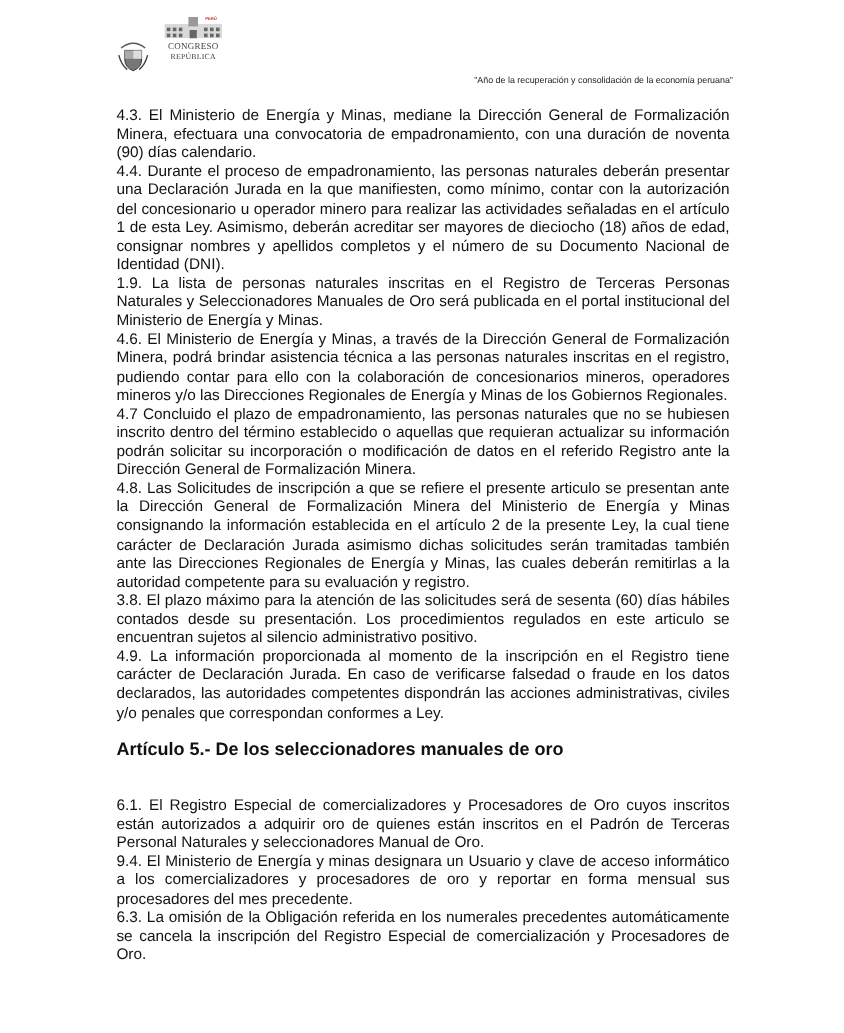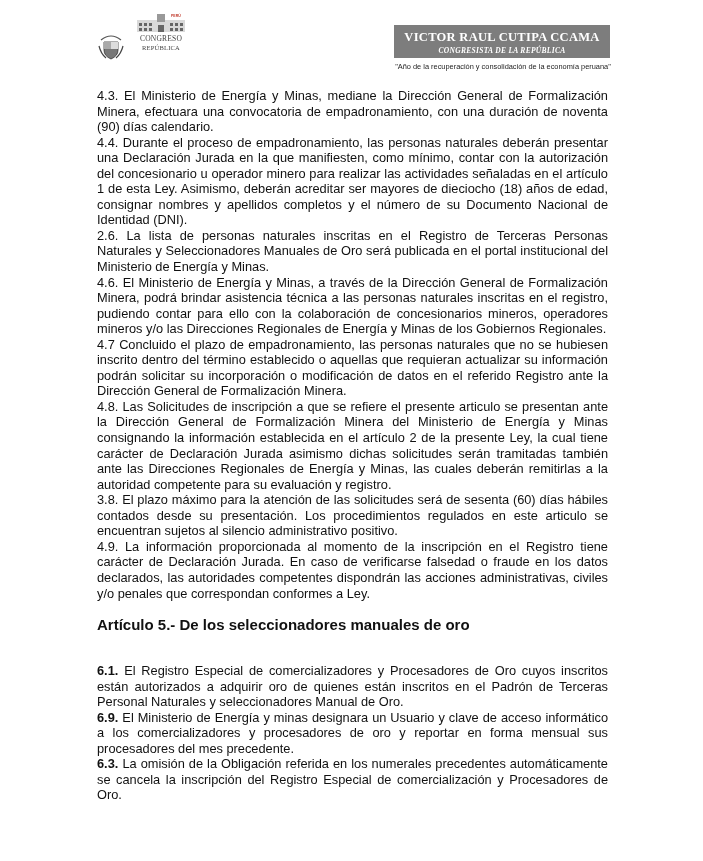--- a/index.html
+++ b/index.html
@@ -12,21 +12,21 @@
   .congreso-logo .l2 { position:absolute; left:0; top:30px; width:52px; text-align:center; font-family:"Liberation Serif", serif; font-size:6.5px; color:#444; letter-spacing:0.2px; }
   .peru-tag { position:absolute; left:36px; top:0px; font-size:3.5px; color:#c0392b; font-weight:bold; }
   .name-box { position:absolute; left:394px; top:25px; width:216px; height:33px; background:#7d7d7d; text-align:center; color:#fff; }
   .name-box .name { font-family:"Liberation Serif", serif; font-weight:bold; font-size:12.5px; margin-top:5px; letter-spacing:0.3px; }
   .name-box .role { font-family:"Liberation Serif", serif; font-style:italic; font-weight:bold; font-size:7.5px; margin-top:1px; letter-spacing:0.3px; }
   .motto { position:absolute; left:383px; top:62px; width:240px; text-align:center; font-size:7.4px; color:#222; }
   .content { position:absolute; left:97px; top:88px; width:511px; font-size:12.8px; line-height:15.55px; text-align:justify; }
   .content p { margin:0; }
   .content .gap { height:15.5px; }
   .content h3 { margin:0; font-size:15px; font-weight:bold; line-height:15.55px; }
-  .content b { font-weight:bold; }
+  .content b { font-weight:normal; }
 </style>
 </head>
 <body>
 
 <div class="header">
   <svg class="escudo" viewBox="0 0 28 30">
     <path d="M4 8 Q14 0 24 8" stroke="#555" stroke-width="1.2" fill="none"></path>
     <path d="M7 10 h14 v8 q0 6 -7 9 q-7 -3 -7 -9 z" fill="#777" stroke="#333" stroke-width="0.8"></path>
     <rect x="7" y="10" width="7" height="7" fill="#aaa"></rect>
     <rect x="14" y="10" width="7" height="7" fill="#ddd"></rect>
@@ -51,39 +51,35 @@
           <rect x="38" y="14" width="3" height="3"></rect>
           <rect x="43" y="14" width="3" height="3"></rect>
         <rect x="21" y="11" width="6" height="7"></rect>
       </g>
     </svg>
     <span class="peru-tag">PERÚ</span>
     <div class="l1">CONGRESO</div>
     <div class="l2">REPÚBLICA</div>
   </div>
 
-  <div class="name-box">
-    <div class="name">VICTOR RAUL CUTIPA CCAMA</div>
-    <div class="role">CONGRESISTA DE LA REPÚBLICA</div>
-  </div>
   <div class="motto">"Año de la recuperación y consolidación de la economía peruana"</div>
 </div>
 
 <div class="content">
   <p>4.3. El Ministerio de Energía y Minas, mediane la Dirección General de Formalización Minera, efectuara una convocatoria de empadronamiento, con una duración de noventa (90) días calendario.</p>
   <p>4.4. Durante el proceso de empadronamiento, las personas naturales deberán presentar una Declaración Jurada en la que manifiesten, como mínimo, contar con la autorización del concesionario u operador minero para realizar las actividades señaladas en el artículo 1 de esta Ley. Asimismo, deberán acreditar ser mayores de dieciocho (18) años de edad, consignar nombres y apellidos completos y el número de su Documento Nacional de Identidad (DNI).</p>
-  <p>2.6. La lista de personas naturales inscritas en el Registro de Terceras Personas Naturales y Seleccionadores Manuales de Oro será publicada en el portal institucional del Ministerio de Energía y Minas.</p>
+  <p>1.9. La lista de personas naturales inscritas en el Registro de Terceras Personas Naturales y Seleccionadores Manuales de Oro será publicada en el portal institucional del Ministerio de Energía y Minas.</p>
   <p>4.6. El Ministerio de Energía y Minas, a través de la Dirección General de Formalización Minera, podrá brindar asistencia técnica a las personas naturales inscritas en el registro, pudiendo contar para ello con la colaboración de concesionarios mineros, operadores mineros y/o las Direcciones Regionales de Energía y Minas de los Gobiernos Regionales.</p>
   <p>4.7 Concluido el plazo de empadronamiento, las personas naturales que no se hubiesen inscrito dentro del término establecido o aquellas que requieran actualizar su información podrán solicitar su incorporación o modificación de datos en el referido Registro ante la Dirección General de Formalización Minera.</p>
   <p>4.8. Las Solicitudes de inscripción a que se refiere el presente articulo se presentan ante la Dirección General de Formalización Minera del Ministerio de Energía y Minas consignando la información establecida en el artículo 2 de la presente Ley, la cual tiene carácter de Declaración Jurada asimismo dichas solicitudes serán tramitadas también ante las Direcciones Regionales de Energía y Minas, las cuales deberán remitirlas a la autoridad competente para su evaluación y registro.</p>
   <p>3.8. El plazo máximo para la atención de las solicitudes será de sesenta (60) días hábiles contados desde su presentación. Los procedimientos regulados en este articulo se encuentran sujetos al silencio administrativo positivo.</p>
   <p>4.9. La información proporcionada al momento de la inscripción en el Registro tiene carácter de Declaración Jurada. En caso de verificarse falsedad o fraude en los datos declarados, las autoridades competentes dispondrán las acciones administrativas, civiles y/o penales que correspondan conformes a Ley.</p>
 
   <div class="gap"></div>
   <h3>Artículo 5.- De los seleccionadores manuales de oro</h3>
 
   <div class="gap"></div>
   <div class="gap"></div>
 
   <p><b>6.1.</b><span> El Registro Especial de comercializadores y Procesadores de Oro cuyos inscritos están autorizados a adquirir oro de quienes están inscritos en el Padrón de Terceras Personal Naturales y seleccionadores Manual de Oro.</span></p>
-  <p><b>6.9.</b><span> El Ministerio de Energía y minas designara un Usuario y clave de acceso informático a los comercializadores y procesadores de oro y reportar en forma mensual sus procesadores del mes precedente.</span></p>
+  <p><b>9.4.</b><span> El Ministerio de Energía y minas designara un Usuario y clave de acceso informático a los comercializadores y procesadores de oro y reportar en forma mensual sus procesadores del mes precedente.</span></p>
   <p><b>6.3.</b><span> La omisión de la Obligación referida en los numerales precedentes automáticamente se cancela la inscripción del Registro Especial de comercialización y Procesadores de Oro.</span></p>
 </div>
 
 </body></html>

